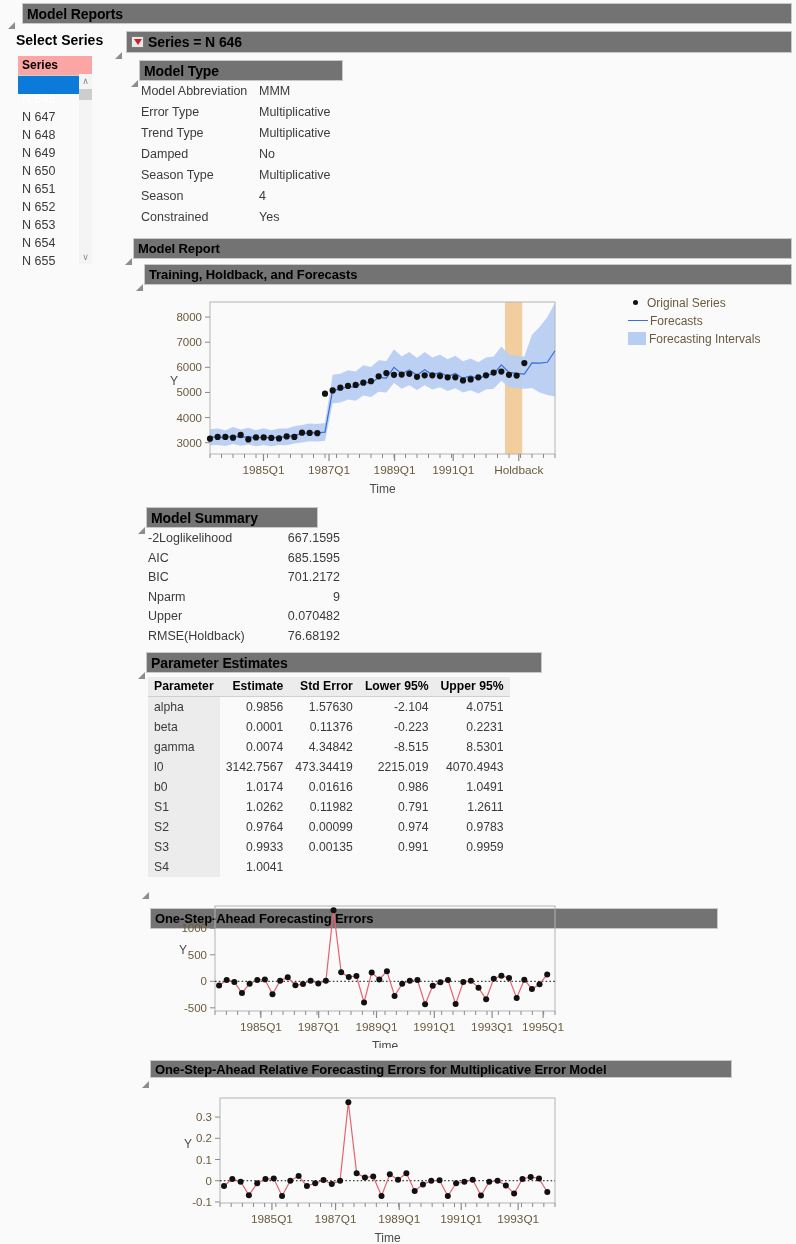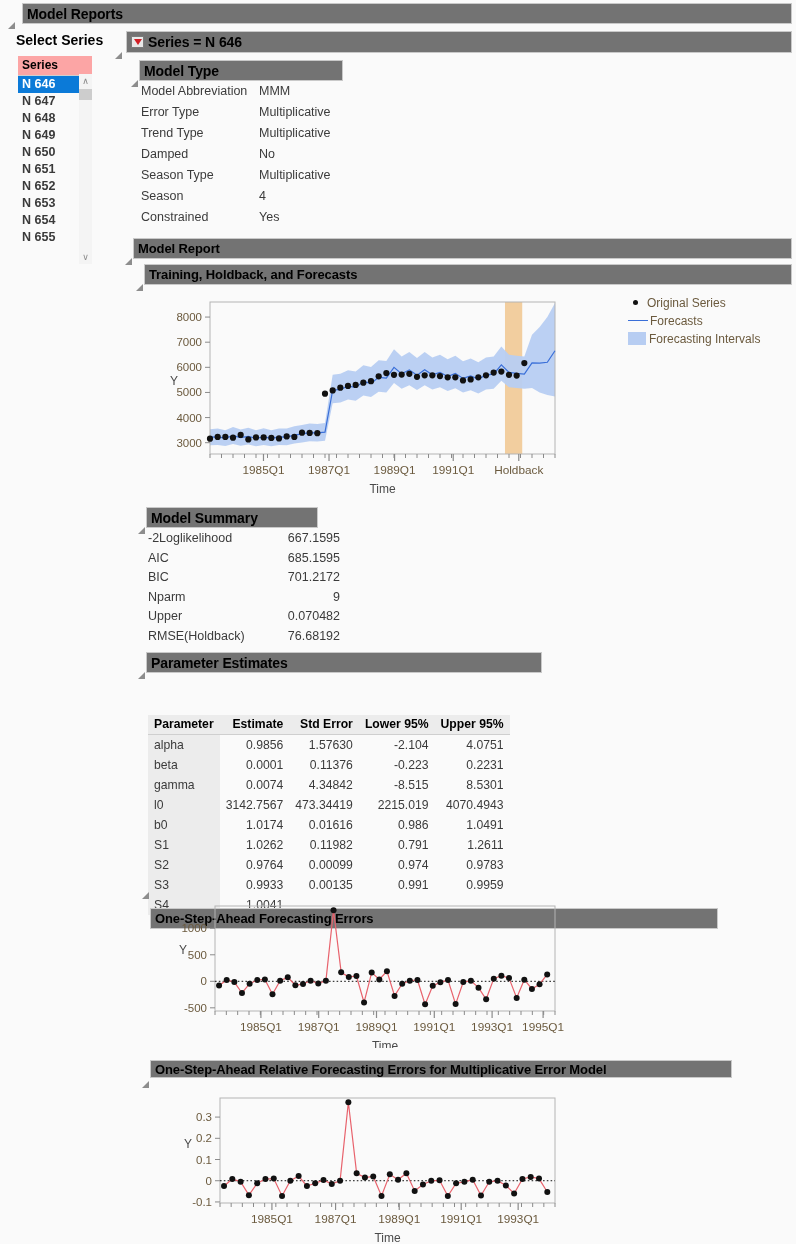--- a/index.html
+++ b/index.html
@@ -55,22 +55,22 @@
     border-top:6px solid #d21f26;
   }
 
   
   #series-list{position:absolute;left:18px;top:56px;width:74px;}
   #series-list .col-head{
     background:#fca5a5;border-bottom:1px solid #cfcfcf;
     font-weight:bold;font-size:12px;padding:2px 4px 3px 4px;color:#000;
   }
   #series-list .row{
-    font-size:12.5px;padding:1px 4px 2px 4px;color:#3a3a3a;height:17px;
-    box-sizing:border-box;line-height:15px;font-weight:bold;
+    font-size:12.5px;padding:16px 4px 2px 4px;color:#3a3a3a;height:17px;
+    box-sizing:border-box;line-height:15px;
   }
   #series-list .row.sel{background:#0b7ad8;color:#fff;}
   #series-scroll{
     position:absolute;left:79px;top:74px;width:13px;height:190px;
     background:#f4f4f4;border:none;
   }
   #series-scroll .arr{
     height:14px;display:flex;align-items:center;justify-content:center;
     font-size:9px;color:#8a8a8a;
   }
@@ -108,21 +108,21 @@
   #msum-bar{position:absolute;left:146px;top:507px;width:172px;height:21px;}
   #msum-tri{position:absolute;left:138px;top:513px;}
   #msum-rows{position:absolute;left:148px;top:531px;width:200px;}
   #msum-rows .r{display:flex;height:19.5px;align-items:baseline;}
   #msum-rows .k{width:108px;color:#3b3b3b;font-size:12.5px;}
   #msum-rows .v{width:84px;text-align:right;color:#3b3b3b;font-size:12.5px;}
 
   
   #pe-bar{position:absolute;left:146px;top:652px;width:396px;height:21px;}
   #pe-tri{position:absolute;left:138px;top:658px;}
-  #pe-table{position:absolute;left:148px;top:715px;border-collapse:collapse;font-size:12.2px;}
+  #pe-table{position:absolute;left:148px;top:677px;border-collapse:collapse;font-size:12.2px;}
   #pe-table th{
     background:#ececec;font-weight:bold;color:#000;font-size:12.2px;
     padding:2px 6px 3px 6px;border-bottom:1px solid #cfcfcf;
   }
   #pe-table th.l{text-align:left;}
   #pe-table th.r{text-align:right;}
   #pe-table td{padding:1px 6px 1px 6px;color:#3b3b3b;height:18px;}
   #pe-table td.nm{background:#ececec;text-align:left;}
   #pe-table td.num{text-align:right;}
 

